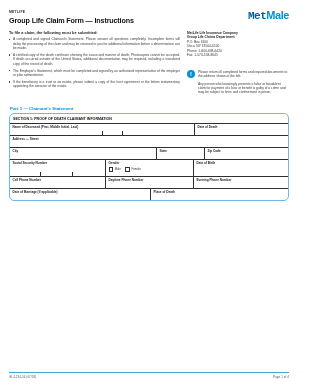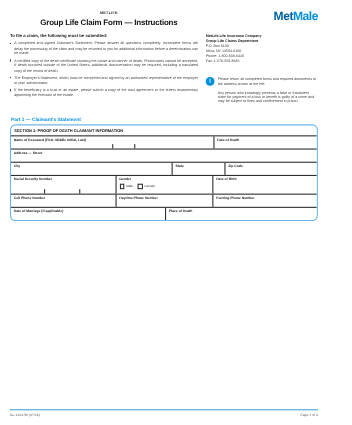--- a/index.html
+++ b/index.html
@@ -4,26 +4,26 @@
 <style>
   html,body{margin:0;padding:0;}
   body{
     width:298px;height:386px;background:#ffffff;
     font-family:"Liberation Sans",sans-serif;
     color:#1a1a1a;overflow:hidden;
   }
   .page{position:relative;width:298px;height:386px;box-sizing:border-box;padding:10px 9px 0 9px;}
 
   
-  .hdr{display:flex;justify-content:space-between;align-items:flex-start;text-align:center;}
+  .hdr{display:flex;justify-content:space-between;align-items:flex-start;}
   .hdr-left{width:180px;}
   .eyebrow{font-size:3.4px;font-weight:bold;letter-spacing:.25px;color:#2b2b2b;line-height:1.2;}
   .doc-title{font-size:7.2px;font-weight:bold;color:#111;letter-spacing:-.15px;margin-top:2.5px;line-height:1.1;}
   .logo{font-size:11px;font-weight:bold;letter-spacing:-.45px;line-height:1;white-space:nowrap;}
-  .logo .met{color:#0061a0;}
+  .logo .met{color:#0061a0;font-family:Liberation Mono, monospace;}
   .logo .life{color:#0090da;}
 
   
   .cols{display:flex;gap:7px;margin-top:6px;}
   .col-l{width:171px;}
   .col-r{width:101px;}
 
   .lead{font-size:3.9px;font-weight:bold;color:#222;margin-bottom:2px;line-height:1.25;}
   ul.bl{list-style:none;margin:0;padding:0;}
   ul.bl li{position:relative;padding-left:4px;margin-bottom:2.6px;font-size:3.3px;line-height:1.32;color:#3a3a3a;text-align:justify;}

